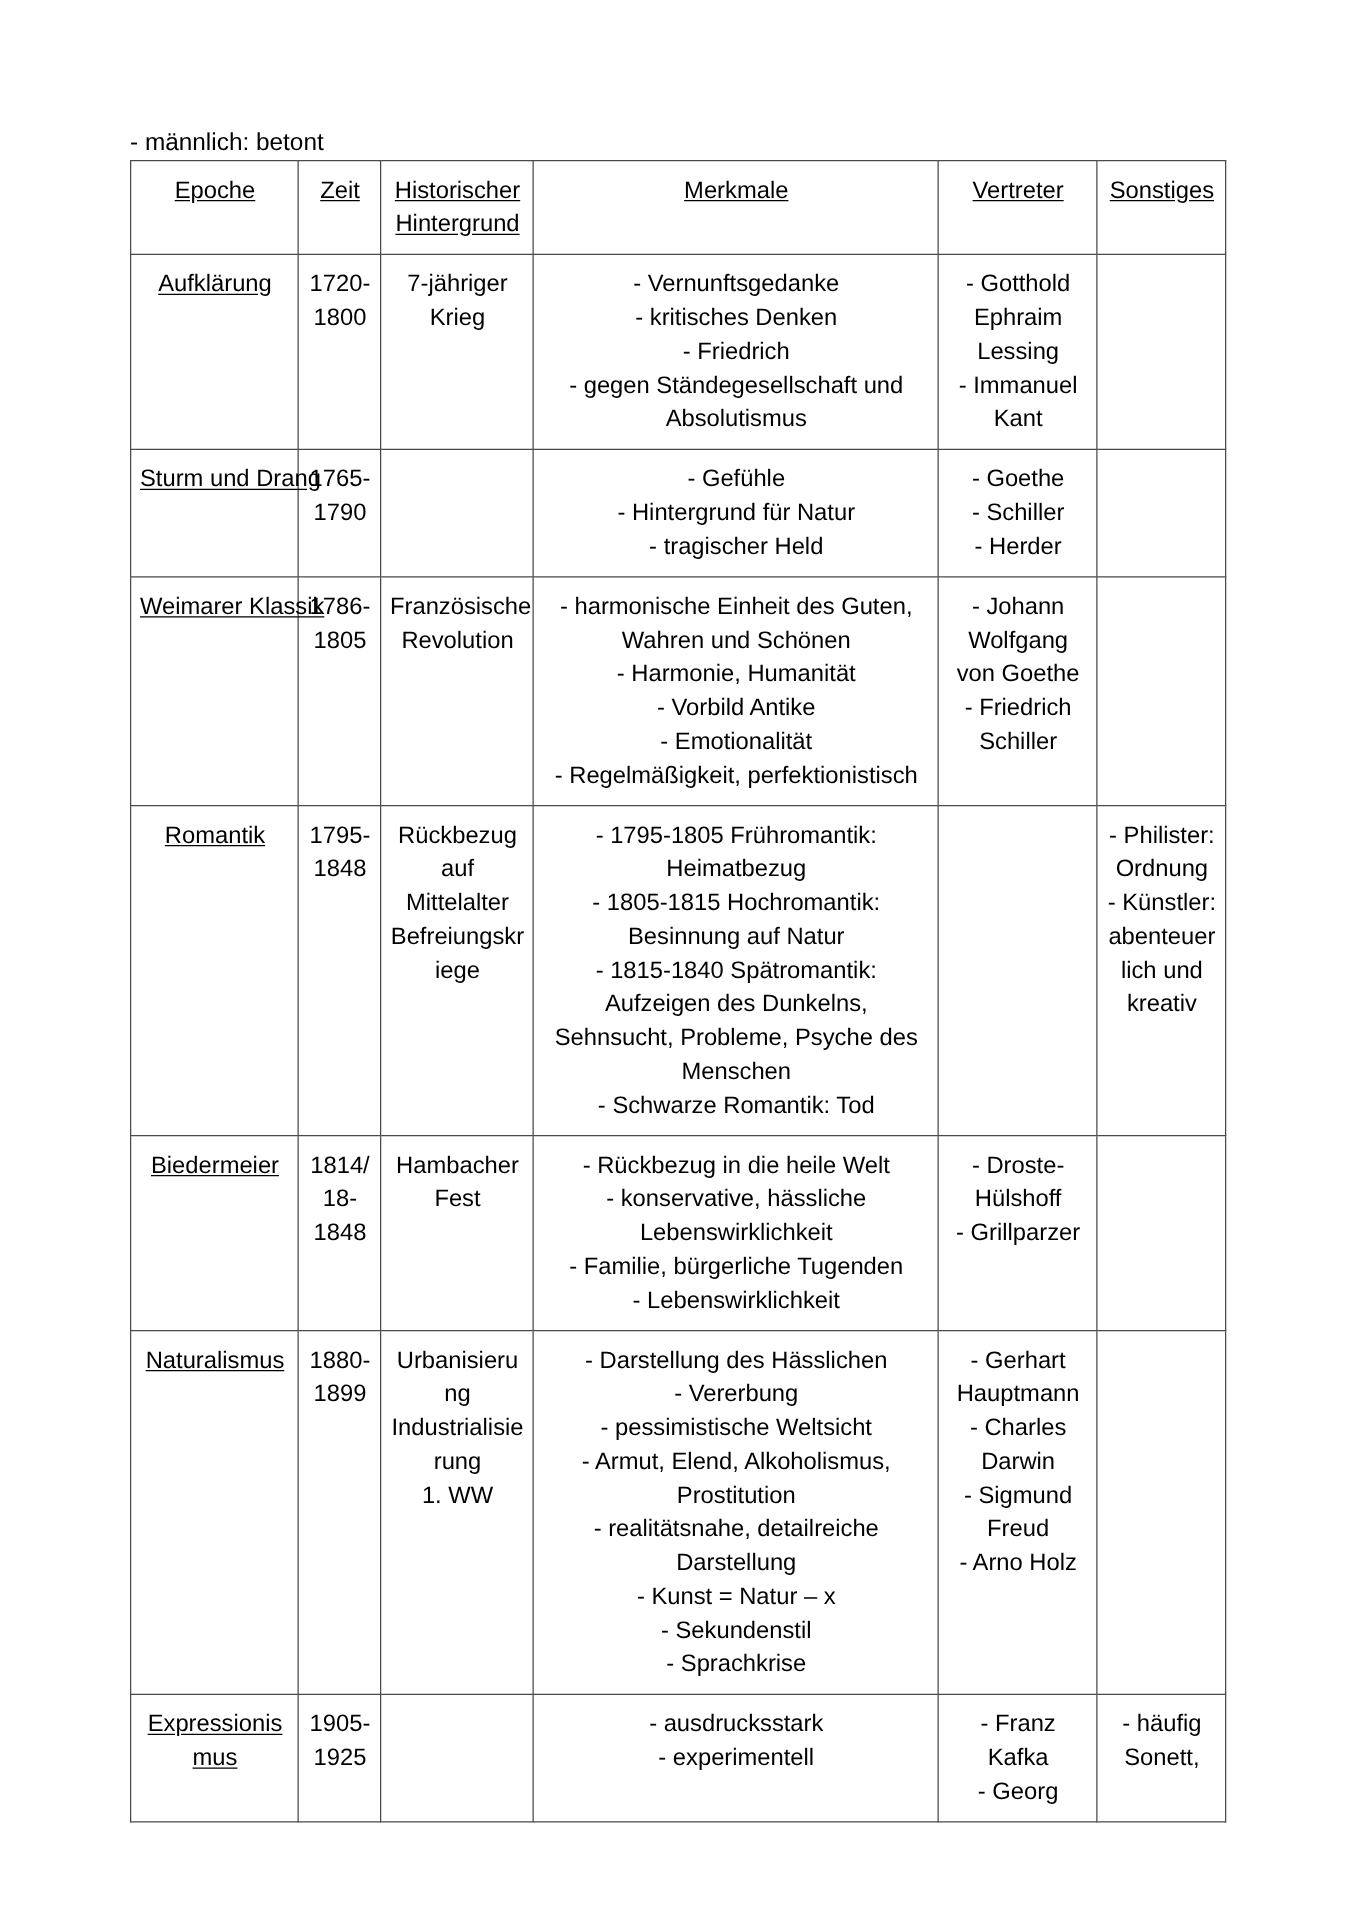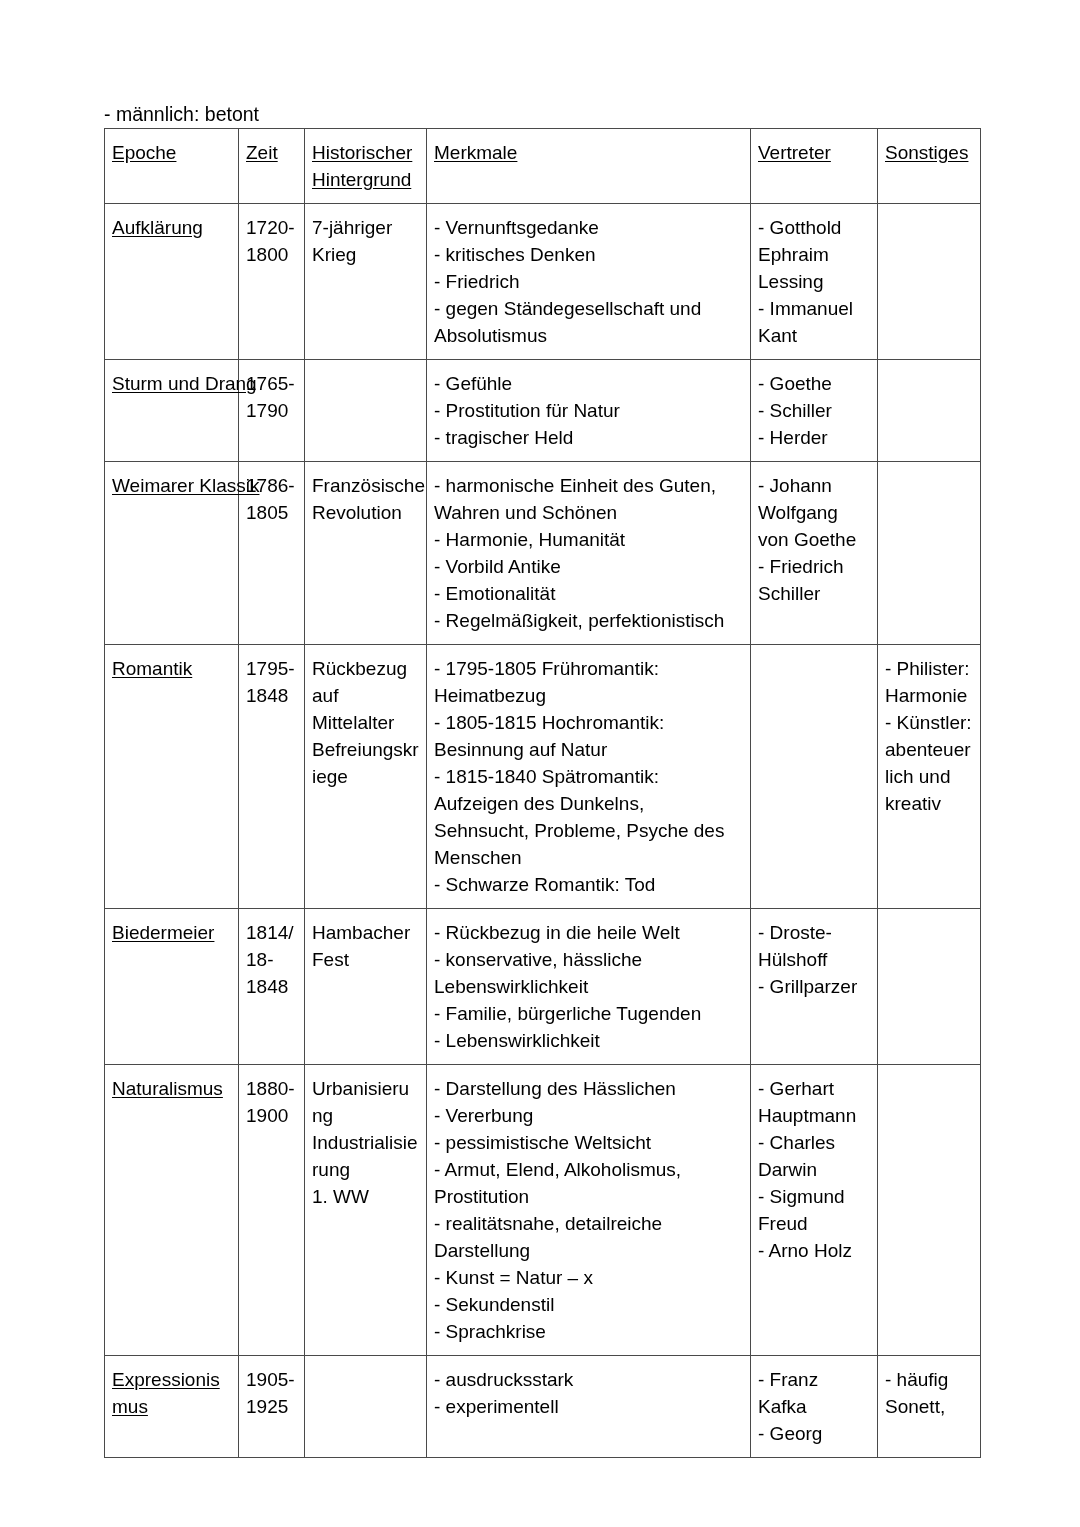--- a/index.html
+++ b/index.html
@@ -48,21 +48,21 @@
     margin: 0;
   }
   table.epochen td,
   table.epochen th {
     border: 1px solid #4a4a4a;
     vertical-align: top;
     padding: 10px 6px 10px 7px;
     font-size: 19px;
     line-height: 27px;
     font-weight: normal;
-    text-align: left;
+    text-align: center;
     word-wrap: break-word;
     overflow-wrap: break-word;
     box-sizing: border-box;
   }
   table.epochen th {
     height: 62px;
   }
   .u {
     text-decoration: underline;
     text-underline-offset: 2px;
@@ -143,21 +143,21 @@
             <td class="cell-lines hard-break">
               <span class="u">Sturm und Drang</span>
             </td>
             <td class="cell-lines hard-break">
               <span>1765-</span>
               <span>1790</span>
             </td>
             <td class="cell-lines hard-break"></td>
             <td class="cell-lines">
               <span>- Gefühle</span>
-              <span>- Prostitution für Natur</span>
+              <span>- Hintergrund für Natur</span>
               <span>- tragischer Held</span>
             </td>
             <td class="cell-lines">
               <span>- Goethe</span>
               <span>- Schiller</span>
               <span>- Herder</span>
             </td>
             <td class="cell-lines"></td>
           </tr>
           <tr>
@@ -201,21 +201,21 @@
               <span>iege</span>
             </td>
             <td class="cell-lines">
               <span>- 1795-1805 Frühromantik: Heimatbezug</span>
               <span>- 1805-1815 Hochromantik: Besinnung auf Natur</span>
               <span>- 1815-1840 Spätromantik: Aufzeigen des Dunkelns, Sehnsucht, Probleme, Psyche des Menschen</span>
               <span>- Schwarze Romantik: Tod</span>
             </td>
             <td class="cell-lines"></td>
             <td class="cell-lines">
-              <span>- Philister: Harmonie</span>
+              <span>- Philister: Ordnung</span>
               <span>- Künstler: abenteuer</span>
               <span>lich und</span>
               <span>kreativ</span>
             </td>
           </tr>
           <tr>
             <td class="cell-lines hard-break">
               <span class="u">Biedermeier</span>
             </td>
             <td class="cell-lines hard-break">
@@ -238,21 +238,21 @@
               <span>- Grillparzer</span>
             </td>
             <td class="cell-lines"></td>
           </tr>
           <tr>
             <td class="cell-lines hard-break">
               <span class="u">Naturalismus</span>
             </td>
             <td class="cell-lines hard-break">
               <span>1880-</span>
-              <span>1900</span>
+              <span>1899</span>
             </td>
             <td class="cell-lines hard-break">
               <span>Urbanisieru</span>
               <span>ng</span>
               <span>Industrialisie</span>
               <span>rung</span>
               <span>1. WW</span>
             </td>
             <td class="cell-lines">
               <span>- Darstellung des Hässlichen</span>

